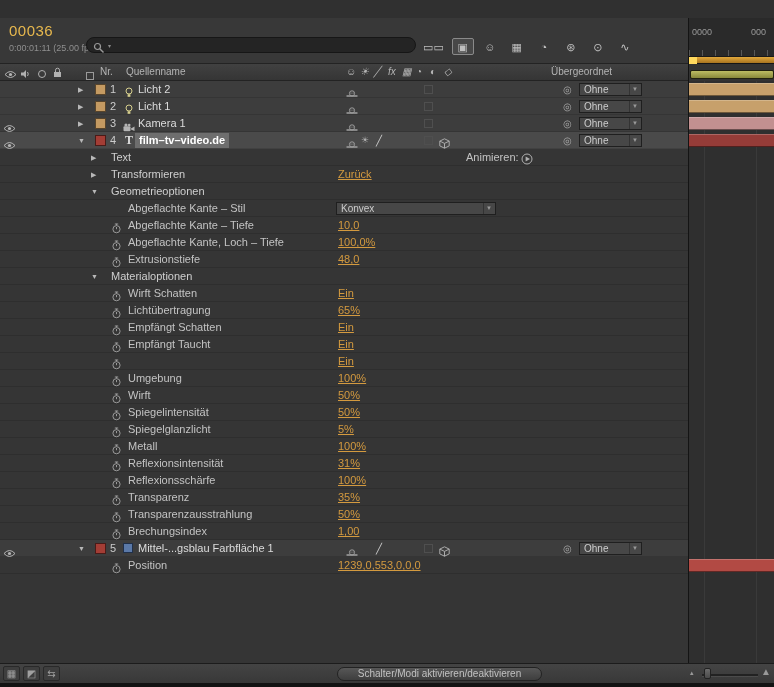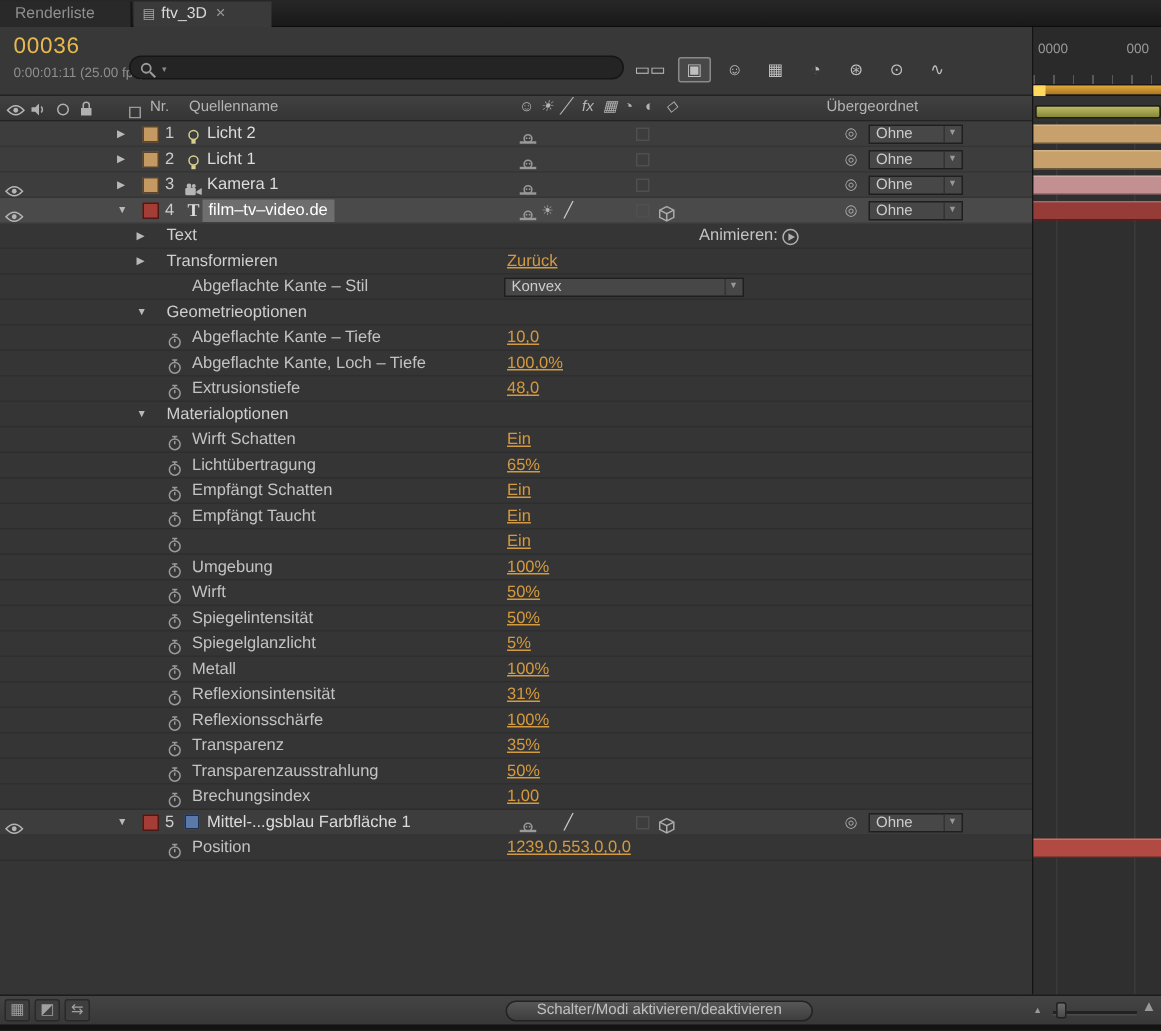--- a/index.html
+++ b/index.html
@@ -49,21 +49,21 @@
   .row.sel{background:#4a4a4a}
   .row span{position:absolute;white-space:nowrap}
   .c-eye{left:3px;top:4px}
   .twirl{left:78px;top:0;line-height:17px;font-size:7px;color:#b8b8b8}
   .chip{left:95px;top:3px;width:11px;height:11px;border:1px solid rgba(0,0,0,.55)}
   .num{left:110px;line-height:17px;font-size:11px;color:#cccccc}
   .ticon{left:123px;top:3px;width:12px;text-align:center}
   .tserif{font-family:"Liberation Serif",serif;font-weight:bold;font-size:12px;color:#dcdcdc;top:1px;line-height:14px}
   .solidchip{width:10px;height:10px;background:#5b79a8;border:1px solid #20304a}
   .lname{left:138px;line-height:17px;font-size:11px;color:#dcdcdc}
-  .lname.hl{left:135px;top:1px;line-height:15px;background:#6e6e6e;color:#ffffff;padding:0 4px;font-weight:normal}
+  .lname.hl{left:135px;top:1px;line-height:15px;background:#6e6e6e;color:#ffffff;padding:0 4px;font-weight:bold}
   .s-shy{left:346px;top:4px}
   .s-star{left:361px;line-height:17px;font-size:9px;color:#b0b0b0}
   .s-quality{left:376px;line-height:17px;font-size:10px;color:#cccccc}
   .s-box{left:424px;top:4px;width:9px;height:9px;border:1px solid #4f4f4f}
   .s-cube{left:439px;top:3px}
   .pick{left:563px;line-height:17px;font-size:10px;color:#a8a8a8}
   .dd{left:579px;top:2px;width:63px;height:13px;background:#474747;border:1px solid #1f1f1f}
   .ddt{left:4px;top:0;line-height:11px;font-size:10px;color:#cccccc}
   .dda{right:1px;top:0;line-height:11px;font-size:6px;color:#999;border-left:1px solid #333;padding:0 2px}
   .g-twirl{left:91px;top:0;line-height:17px;font-size:7px;color:#b8b8b8}
@@ -109,28 +109,20 @@
   .zoom-handle{position:absolute;left:704px;top:4px;width:7px;height:11px;
     background:linear-gradient(#6c6c6c,#4a4a4a);border:1px solid #222;border-radius:2px}
   .zoom-max{position:absolute;left:761px;top:2px;font-size:10px;color:#999}
   .bottomstrip{position:absolute;left:0;top:683px;width:774px;height:4px;background:#131313}
 </style>
 </head>
 <body>
 
 <div class="app">
 
-  <div class="tabbar">
-    <div class="tab inactive">
-      <span>Renderliste</span>
-    </div>
-    <div class="tab active">
-      <span class="picon">▤</span><span>ftv_3D</span><span class="tclose">×</span>
-    </div>
-  </div>
 
   <div class="toolbar">
     <div class="tc">00036</div>
     <div class="tinfo">0:00:01:11 (25.00 fps)</div>
     <div class="search">
       <span class="mag"><svg width="12" height="12" viewBox="0 0 12 12">
             <circle cx="4.5" cy="4.5" r="3" fill="none" stroke="#9a9a9a" stroke-width="1.2"></circle>
             <line x1="7" y1="7" x2="10.5" y2="10.5" stroke="#9a9a9a" stroke-width="1.4"></line>
           </svg></span>
       <span class="sarrow">▾</span>
@@ -293,30 +285,30 @@
         <span class="anim-btn"><svg width="12" height="12" viewBox="0 0 12 12">
             <circle cx="6" cy="6" r="5" fill="none" stroke="#b0b0b0"></circle>
             <polygon points="4.6,3.5 9,6 4.6,8.5" fill="#b0b0b0"></polygon>
           </svg></span>
       </div>
       <div class="row group">
         <span class="g-twirl">▶</span>
         <span class="g-label">Transformieren</span>
         <span class="value">Zurück</span>
       </div>
+      <div class="row group">
+        <span class="g-twirl">▼</span>
+        <span class="g-label">Geometrieoptionen</span>
+      </div>
       <div class="row prop">
         <span class="p-label">Abgeflachte Kante – Stil</span>
         <span class="bigdd">
           <span class="ddt">Konvex</span>
           <span class="dda">▼</span>
         </span>
-      </div>
-      <div class="row group">
-        <span class="g-twirl">▼</span>
-        <span class="g-label">Geometrieoptionen</span>
       </div>
       <div class="row prop">
         <span class="p-sw"><svg width="11" height="11" viewBox="0 0 11 11">
             <circle cx="5.5" cy="6.2" r="3.6" fill="none" stroke="#9a9a9a"></circle>
             <line x1="5.5" y1="0.8" x2="5.5" y2="2.4" stroke="#9a9a9a"></line>
             <line x1="3.8" y1="1" x2="7.2" y2="1" stroke="#9a9a9a"></line>
             <line x1="5.5" y1="6.2" x2="5.5" y2="4" stroke="#9a9a9a"></line>
           </svg></span>
         <span class="p-label">Abgeflachte Kante – Tiefe</span>
         <span class="value">10,0</span>

